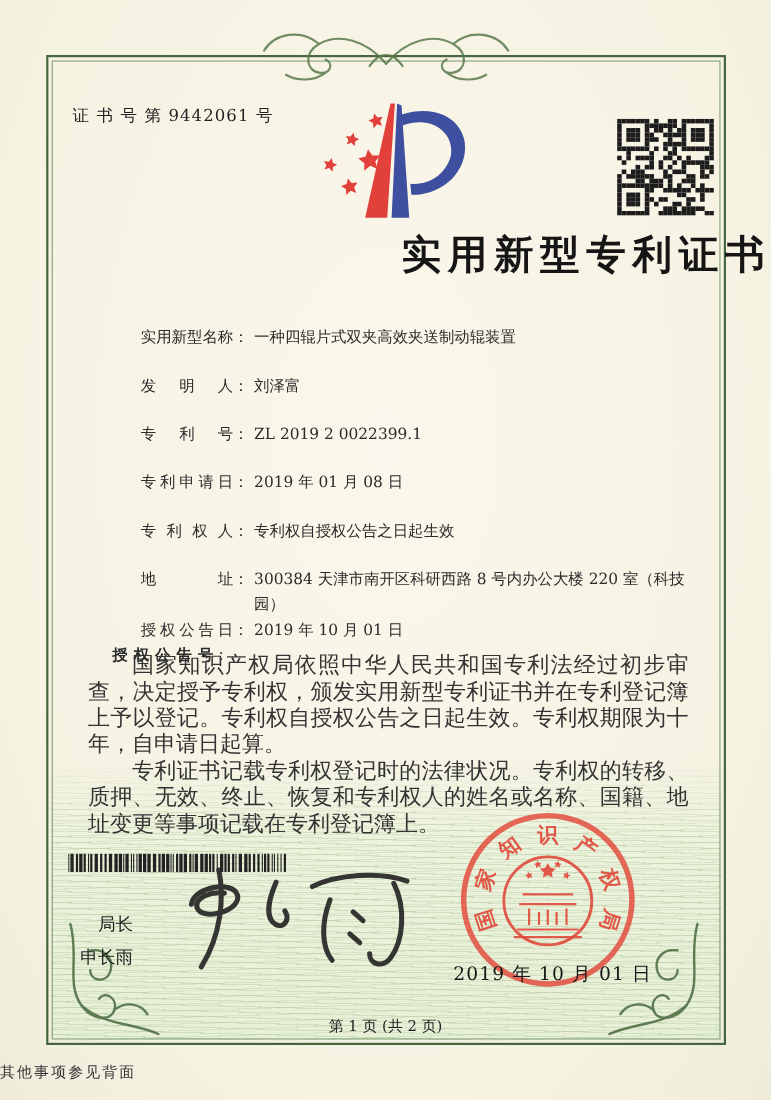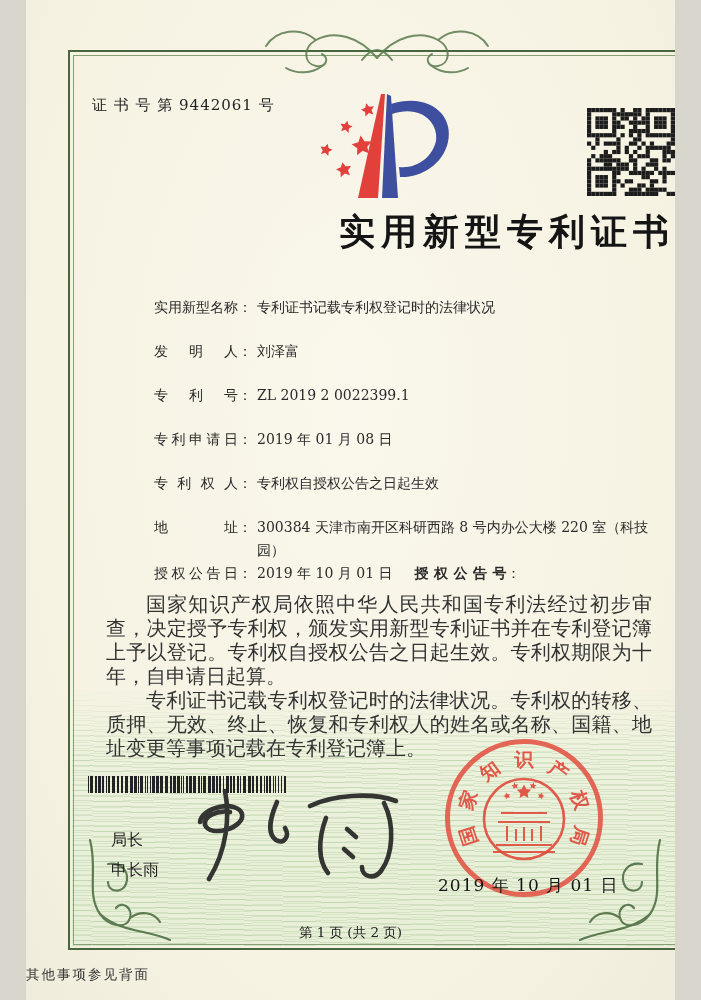--- a/index.html
+++ b/index.html
@@ -1,18 +1,18 @@
 <!DOCTYPE html>
 <html><head>
 <meta charset="utf-8">
 <style>
   * { margin:0; padding:0; box-sizing:border-box; }
   html,body { background:#d8d6cc; }
   .page {
-    position:relative; width:649px; height:1000px; margin:0 auto;
+    position:relative; width:701px; height:1000px; margin:0 auto;
     background:#f8f5e7;
     background-image: radial-gradient(ellipse at 50% 40%, #faf7ec 0%, #f6f3e3 70%, #efecdb 100%);
     font-family:"DejaVu Serif","Liberation Serif",serif;
     color:#2a2a2a; overflow:hidden;
   }
   
   .frame {
     position:absolute; left:42px; top:50px; width:618px; height:900px;
     border:2px solid #47663f; z-index:2; pointer-events:none;
   }
@@ -51,36 +51,36 @@
   .fields { position:absolute; left:80px; top:296px; width:548px; z-index:4; font-size:14px; }
   .frow { display:flex; align-items:flex-start; line-height:23px; margin-bottom:21px; }
   .frow.tight { margin-bottom:0; }
   .flabel {
     display:inline-block; width:84px; flex:0 0 84px;
     text-align:justify; text-align-last:justify; white-space:nowrap; overflow:hidden;margin-left:48px;
   }
   .fcolon { flex:0 0 auto; }
   .fvalue { margin-left:5px; }
   .fvalue.wrap { display:inline-block; max-width:452px; }
-  .split { display:flex; }
+  .split { display:flex;flex-direction:column; }
   .grp { display:flex; align-items:flex-start; line-height:23px; }
   .grp .flabel2 {
     display:inline-block; width:92px; flex:0 0 92px;
     text-align:justify; text-align-last:justify; white-space:nowrap;font-weight:bold;
   }
   .grp + .grp { margin-left:22px; }
   
   .paras { position:absolute; left:80px; top:592px; width:546px; z-index:4;
            font-size:20px; line-height:24px; text-align:justify; color:#333; }
   .paras p { text-indent:2em; }
   
   .barcode { position:absolute; left:62px; top:776px; z-index:4; }
-  .director { position:absolute; left:85px; top:826px; z-index:4;
-              font-family:Liberation Mono, monospace;
-              font-size:16px; color:#222; line-height:30px; }
+  .director { position:absolute; left:73px; top:826px; z-index:4;
+              font-family:Liberation Serif, serif;
+              font-size:16px; color:#222; line-height:30px;text-align:right; }
   .signature { position:absolute; left:152px; top:776px; z-index:5; }
   
   .seal {
     position:absolute; left:419px; top:739px; width:158px; height:158px; z-index:6;
     border:5px solid rgba(226,74,60,.88); border-radius:50%;
     opacity:.95;
   }
   .seal-arc span {
     position:absolute; left:50%; top:50%; width:24px; height:24px; margin:-12px;
     text-align:center; line-height:24px; transform-origin:center;
@@ -400,21 +400,21 @@
           <rect x="80" y="80" width="4" height="4"></rect>
         </g>
       </svg></div>
 
   <div class="title">实用新型专利证书</div>
 
   <div class="fields">
     <div class="frow">
       <span class="flabel">实用新型名称</span>
         <span class="fcolon">：</span>
-      <span class="fvalue">专利证书记载专利权登记时的法律状况</span>
+      <span class="fvalue">一种四辊片式双夹高效夹送制动辊装置</span>
     </div>
     <div class="frow">
       <span class="flabel">发明人</span>
         <span class="fcolon">：</span>
       <span class="fvalue">刘泽富</span>
     </div>
     <div class="frow">
       <span class="flabel">专利号</span>
         <span class="fcolon">：</span>
       <span class="fvalue">ZL 2019 2 0022399.1</span>

